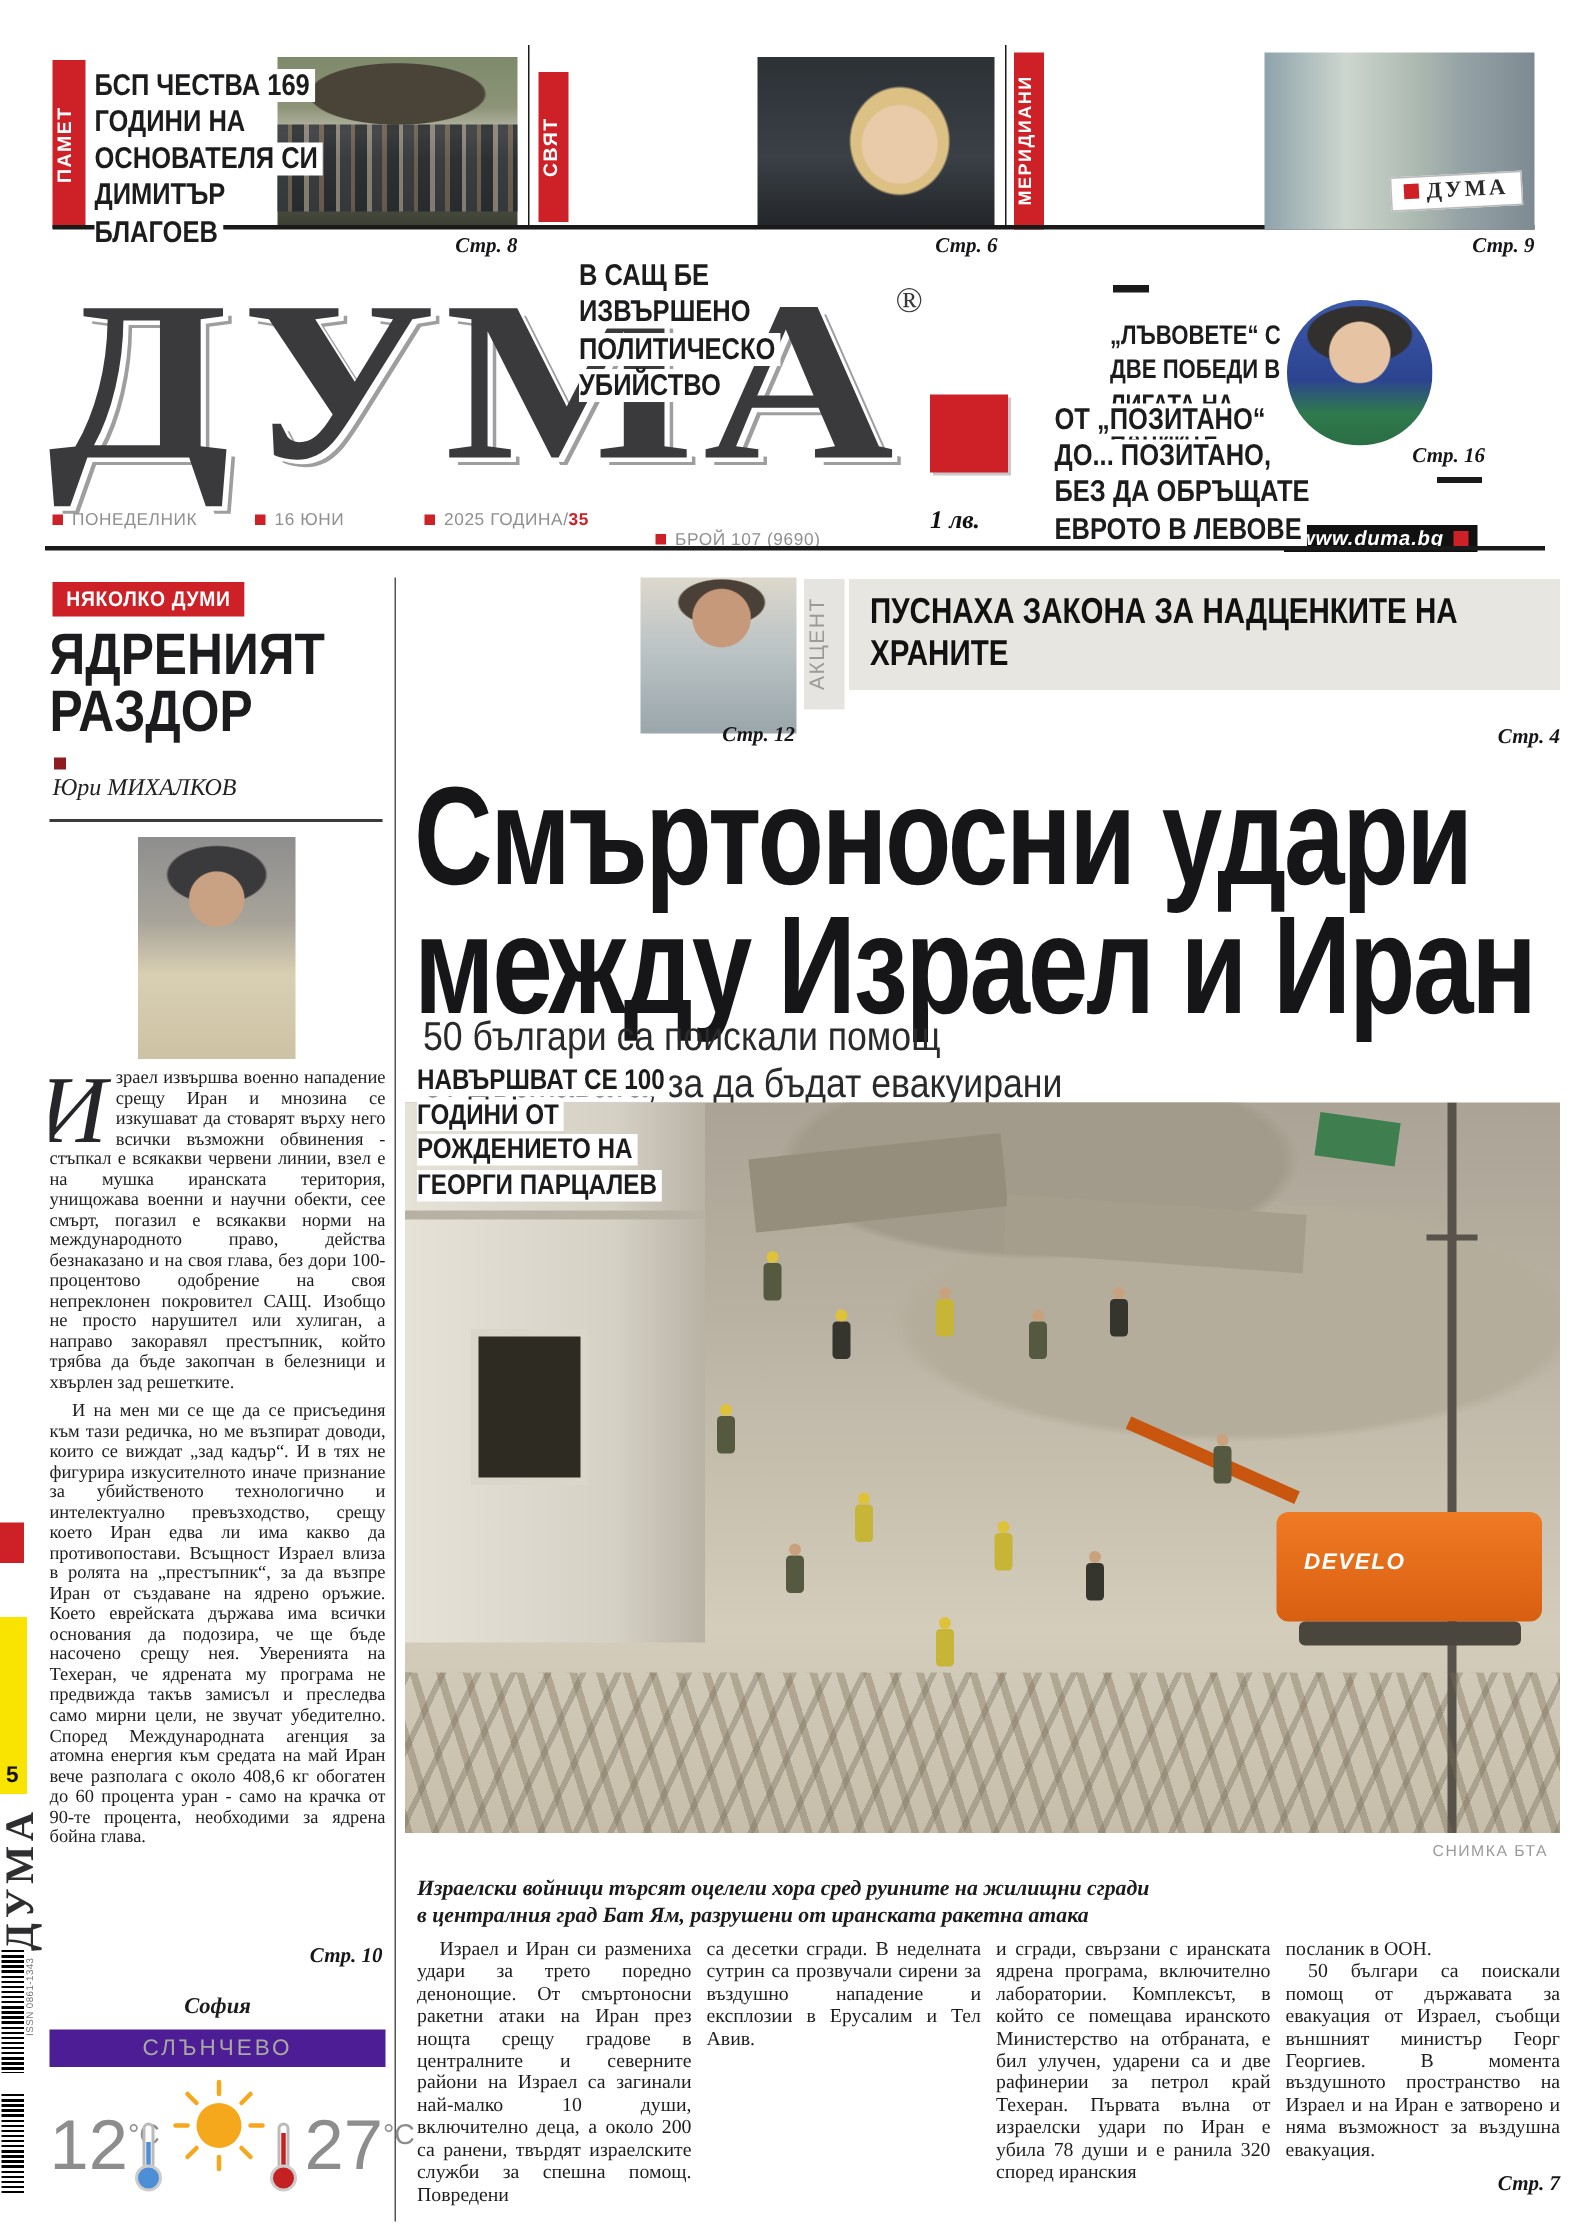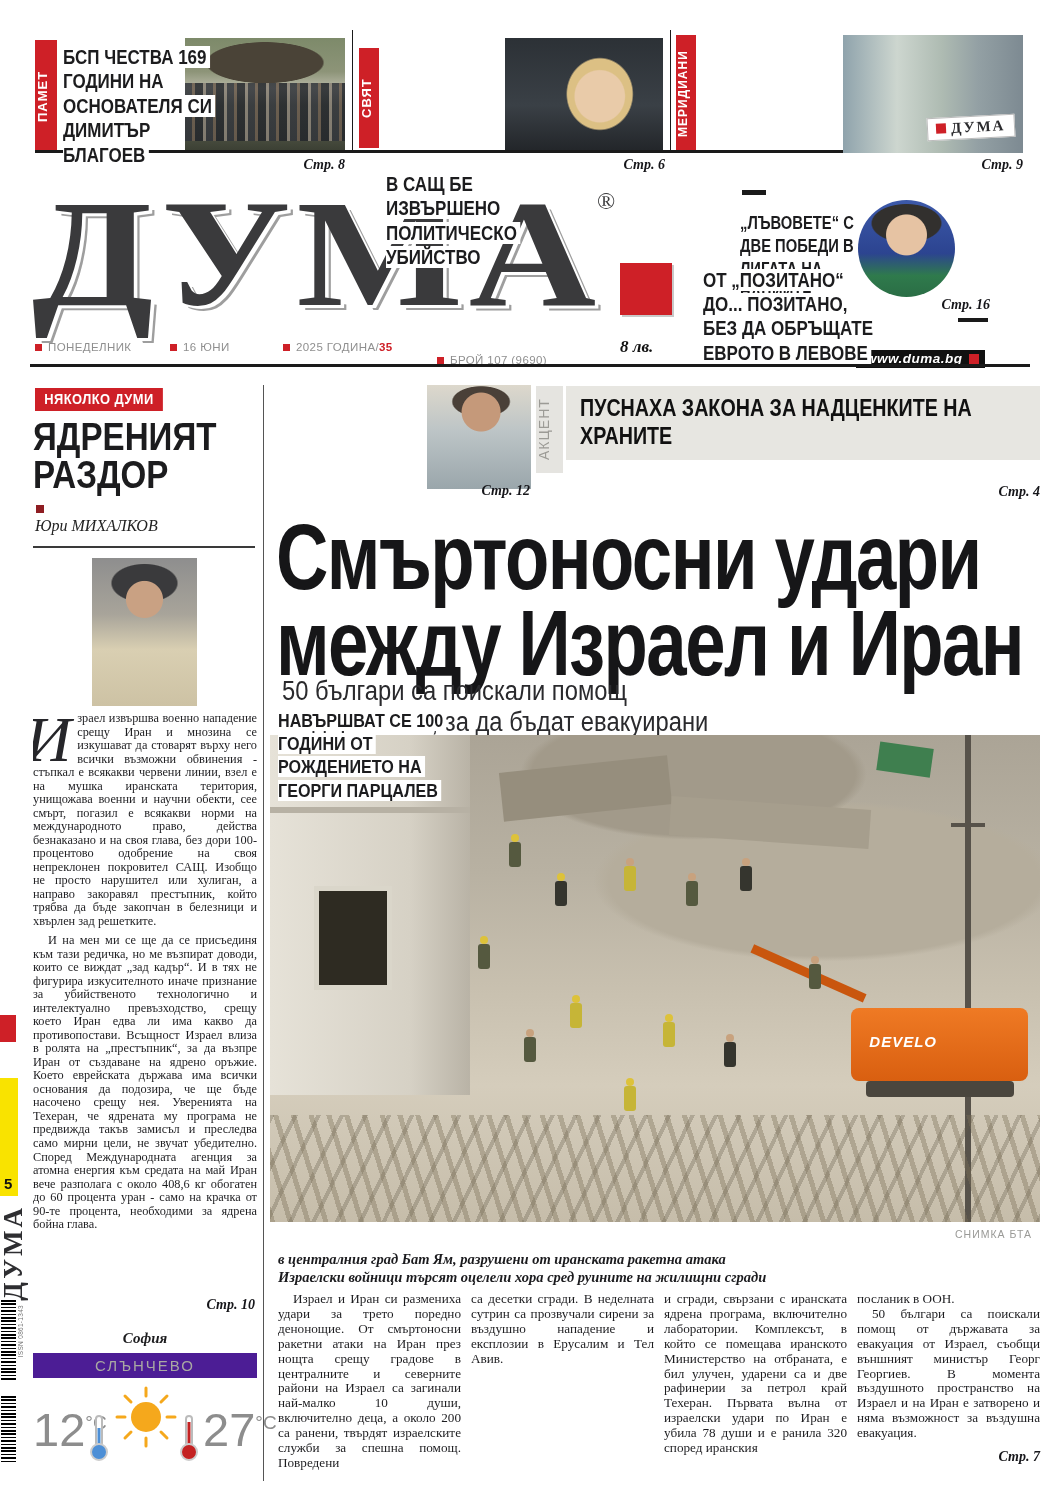--- a/index.html
+++ b/index.html
@@ -177,21 +177,21 @@
   </div>
   <div class="abs dateline" style="left:170px;top:341px;">
     <i></i><span>16 ЮНИ</span>
   </div>
   <div class="abs dateline" style="left:283px;top:341px;">
     <i></i><span>2025 ГОДИНА/</span><span class="dl-red">35</span>
   </div>
   <div class="abs dateline" style="left:400px;top:354px;padding-left:37px;">
     <i></i><span>БРОЙ 107 (9690)</span>
   </div>
-  <div class="abs price" style="left:620px;top:337px;">8 лв.</div>
+  <div class="abs price" style="left:620px;top:337px;">1 лв.</div>
   <div class="abs site" style="left:856px;top:350px;">
     <span>www.duma.bg</span>
       <i></i>
   </div>
   <div class="abs rule-main"></div>
   <div class="abs vdiv-main"></div>
 
   <div class="abs" style="left:35px;top:388px;">
     <span class="kicker">НЯКОЛКО ДУМИ</span>
   </div>
@@ -294,22 +294,22 @@
     <div class="fig" style="left:33%;top:62%;"></div>
     <div class="fig vest yh" style="left:51%;top:59%;"></div>
     <div class="fig dark" style="left:59%;top:63%;"></div>
     <div class="fig vest yh" style="left:46%;top:72%;"></div>
     <div class="fig" style="left:70%;top:47%;"></div>
     <div class="debris"></div>
   </div>
   <div class="abs credit" style="left:840px;top:1228px;width:192px;text-align:right;">СНИМКА БТА</div>
 
   <div class="abs caption" style="left:278px;top:1250px;">
+    <div>Израелски войници търсят оцелели хора сред руините на жилищни сгради</div>
     <div>в централния град Бат Ям, разрушени от иранската ракетна атака</div>
-    <div>Израелски войници търсят оцелели хора сред руините на жилищни сгради</div>
   </div>
 
   <div class="abs cols">
     <div class="col">
       <p class="ind">Израел и Иран си размениха удари за трето поредно денонощие. От смъртоносни ракетни атаки на Иран през нощта срещу градове в централните и северните райони на Израел са загинали най-малко 10 души, включително деца, а около 200 са ранени, твърдят израелските служби за спешна помощ. Повредени</p>
     </div>
     <div class="col">
       <p>са десетки сгради. В неделната сутрин са прозвучали сирени за въздушно нападение и експлозии в Ерусалим и Тел Авив.</p>
     </div>
     <div class="col">

